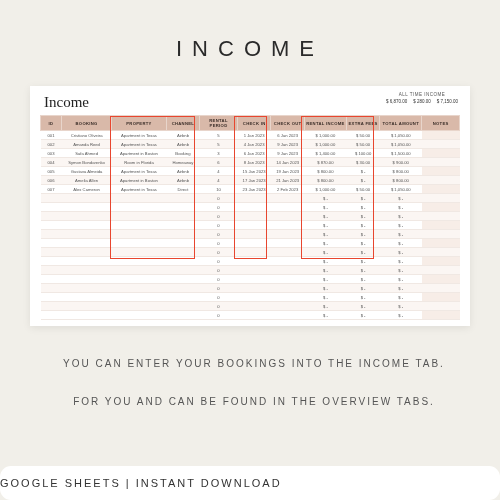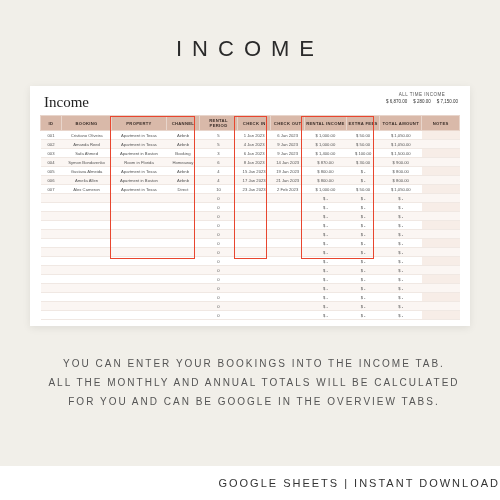--- a/index.html
+++ b/index.html
@@ -102,26 +102,27 @@
     line-height: 1.9;
     padding: 28px 40px 0 40px;
     margin-left: 8px;
   }
   .footer {
     position: absolute;
     bottom: 0;
     left: 0;
     right: 0;
     background: #fff;
-    text-align: right;
+    text-align: left;
     font-size: 11px;
     letter-spacing: 2px;
     color: #333;
     padding: 11px 0;
     font-weight: 400;
+    border-radius: 11px;
   }
 </style>
 </head>
 <body>
 
 <h1 class="title">INCOME</h1>
 
 <div class="sheet-wrap">
   <div class="sheet-title">Income</div>
 
@@ -440,17 +441,17 @@
       </tbody>
   </table>
 
   <div class="highlight" style="top:30px; left:80px; width:85px; height:143px;"></div>
   <div class="highlight" style="top:30px; left:204px; width:33px; height:143px;"></div>
   <div class="highlight" style="top:30px; left:271px; width:73px; height:143px;"></div>
 </div>
 
 <div class="desc">
   <span>YOU CAN ENTER YOUR BOOKINGS INTO THE INCOME TAB.</span><br>
-  <span>ALL THE MONTHLY AND ANNUAL TOTALS WILL BE CALCULATED</span><br>
-  <span>FOR YOU AND CAN BE GOOGLE IN THE OVERVIEW TABS.</span>
+  <br>
+  <span>FOR YOU AND CAN BE FOUND IN THE OVERVIEW TABS.</span>
 </div>
 
 <div class="footer">GOOGLE SHEETS | INSTANT DOWNLOAD</div>
 
 </body></html>

